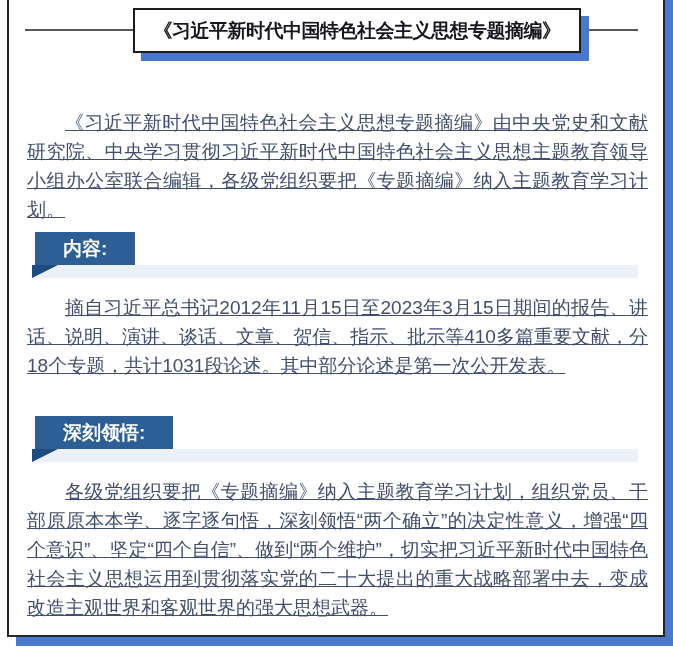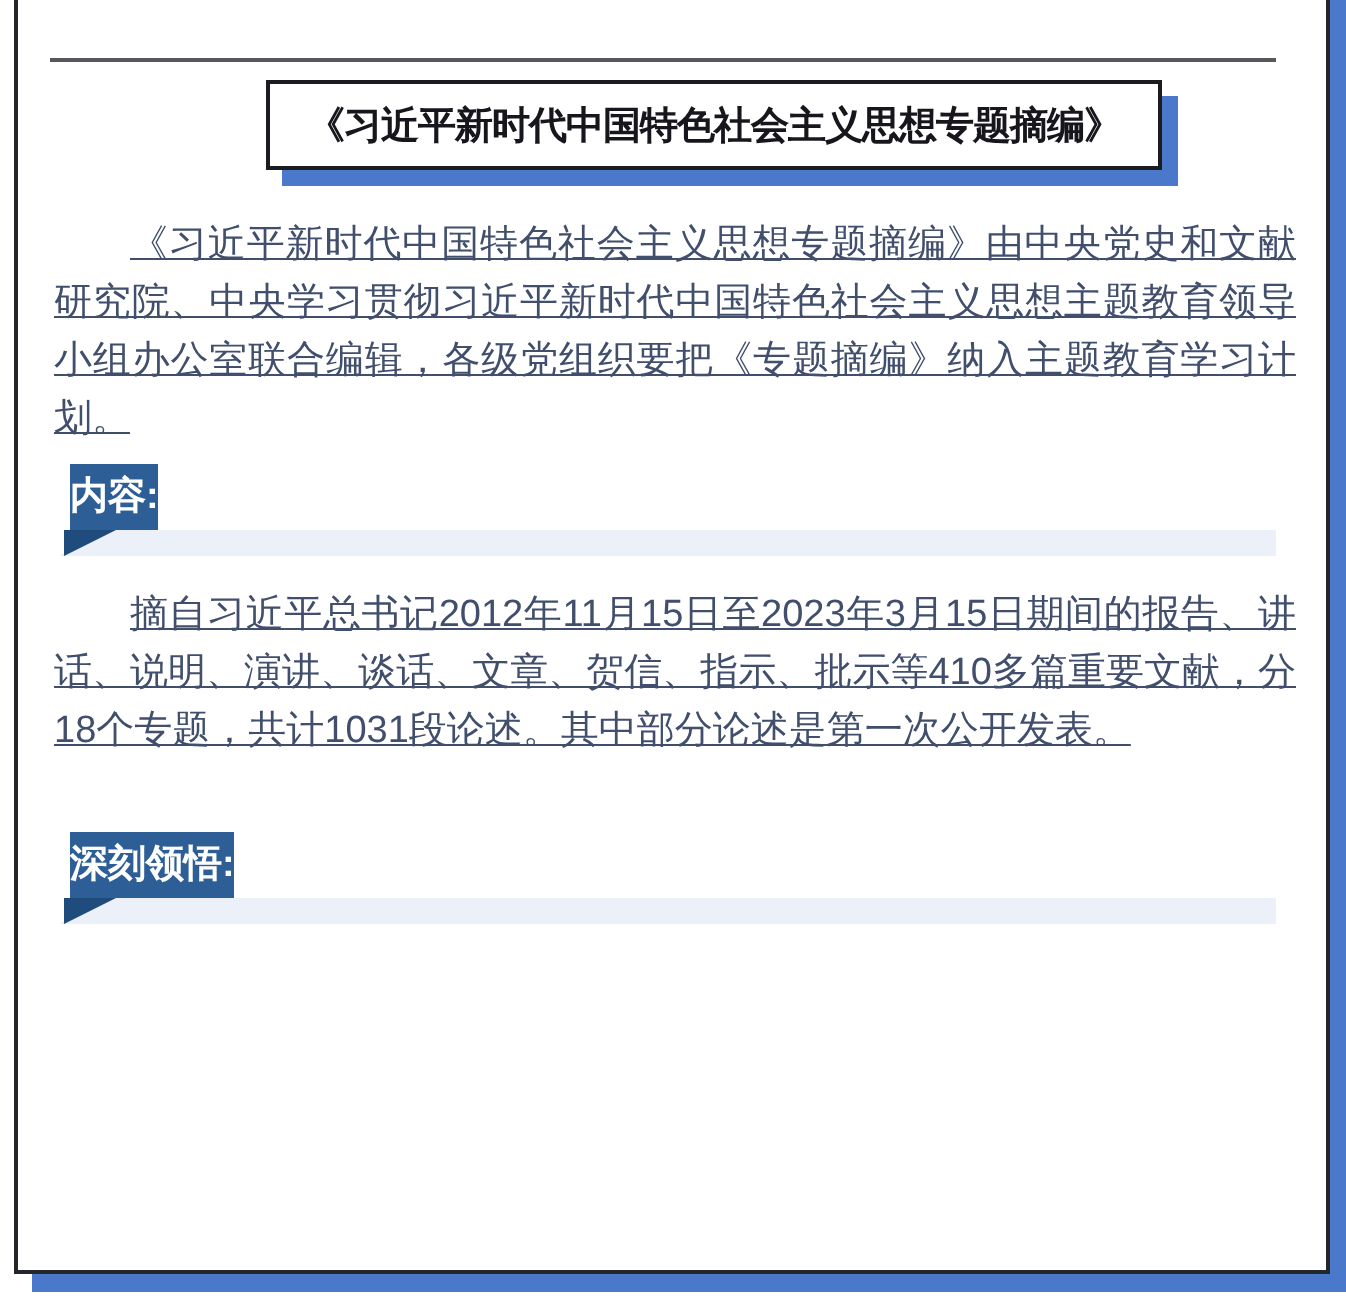--- a/index.html
+++ b/index.html
@@ -39,21 +39,20 @@
     box-sizing: border-box;
     background: #ffffff;
     border: 2px solid #1b1b20;
     box-shadow: 8px 8px 0 #4a78ca;
     z-index: 2;
     display: flex; align-items: center; justify-content: center;
     font-size: 19px; font-weight: bold;
     letter-spacing: -0.5px;
     color: #16161c;
     white-space: nowrap;
-    margin-top: 32px;
   }
 
   
   .para {
     position: absolute;
     left: 18px; width: 621px;
     margin: 0;
     font-size: 19px;
     line-height: 29px;
     color: #414f6d;
@@ -70,21 +69,21 @@
   .sec-1 { top: 242px; }
   .sec-2 { top: 426px; }
   .sec-badge {
     display: inline-block;
     position: relative; z-index: 2;
     margin-left: 26px;
     background: #2d5e96;
     color: #ffffff;
     font-size: 19px; font-weight: bold;
     line-height: 23px;
-    padding: 5px 0;
+    padding: 5px 28px;
   }
   .sec-bar-row {
     position: relative;
     height: 13px;
     margin-left: 21px;
     margin-right: 25px;
   }
   .sec-bar {
     position: absolute; left: 0; right: 0; top: 0; bottom: 0;
     background: #ecf0f8;
@@ -121,20 +120,21 @@
   <div class="sec sec-2">
     <div class="sec-badge">
       <span>深刻领悟:</span>
     </div>
     <div class="sec-bar-row">
       <div class="sec-bar"></div>
       <div class="sec-fold"></div>
     </div>
   </div>
 
+  <p class="para para-require">各级党组织要把《专题摘编》纳入主题教育学习计划，组织党员、干部原原本本学、逐字逐句悟，深刻领悟“两个确立”的决定性意义，增强“四个意识”、坚定“四个自信”、做到“两个维护”，切实把习近平新时代中国特色社会主义思想运用到贯彻落实党的二十大提出的重大战略部署中去，变成改造主观世界和客观世界的强大思想武器。</p>
 
 </div>
 
 <div class="hline"></div>
 
 <div class="title-box">
   <span>《习近平新时代中国特色社会主义思想专题摘编》</span>
 </div>
 
 </body></html>

